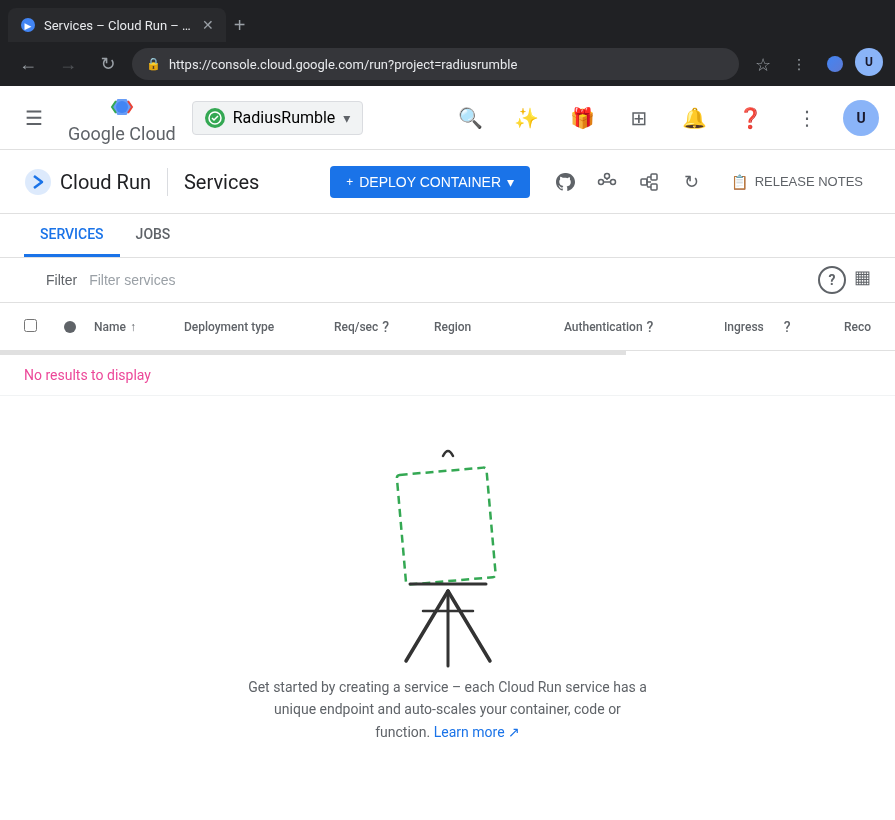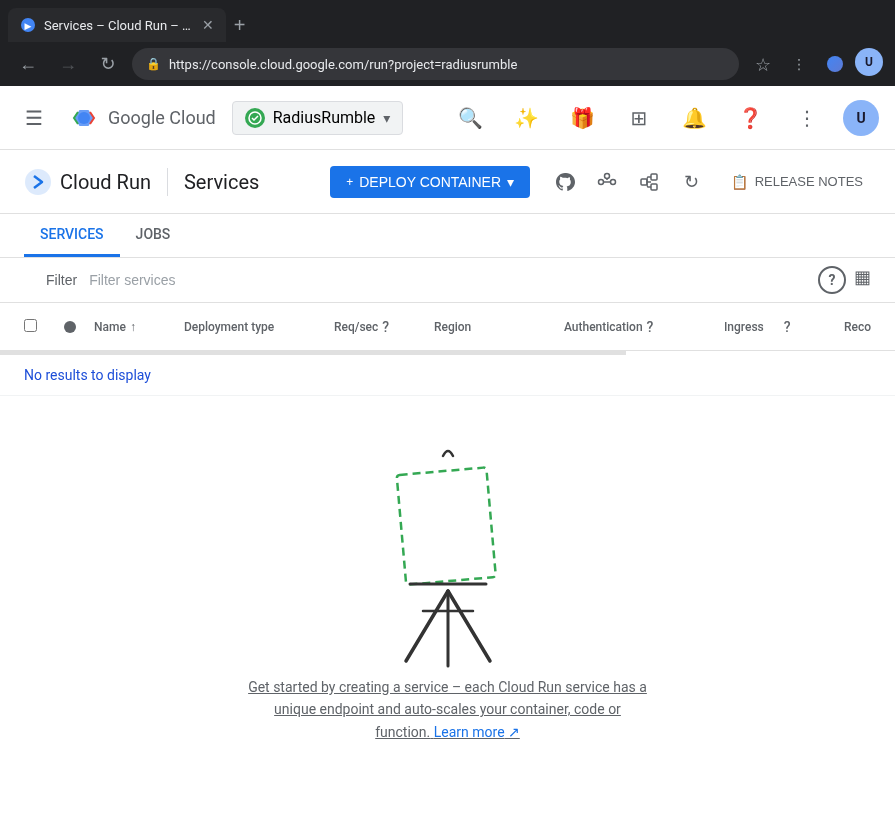--- a/index.html
+++ b/index.html
@@ -23,21 +23,21 @@
     .nav-actions { display: flex; gap: 4px; }
     .nav-icon { color: #9aa0a6; font-size: 18px; cursor: pointer; width: 32px; height: 32px; display: flex; align-items: center; justify-content: center; border-radius: 50%; }
     .profile-avatar { width: 28px; height: 28px; border-radius: 50%; background: #8ab4f8; display: flex; align-items: center; justify-content: center; font-size: 12px; color: #1a1a2e; font-weight: bold; }
 
     
     .app { background: #fff; height: calc(820px - 86px); overflow: hidden; }
 
     
     .app-header { display: flex; align-items: center; padding: 0 16px; height: 64px; border-bottom: 1px solid #e0e0e0; gap: 16px; }
     .hamburger { color: #5f6368; cursor: pointer; font-size: 20px; width: 36px; height: 36px; display: flex; align-items: center; justify-content: center; border-radius: 50%; }
-    .google-cloud-logo { display: flex; align-items: center; gap: 8px; font-size: 18px; color: #5f6368; font-weight: 400; }
+    .google-cloud-logo { display: flex; align-items: center; gap: 0; font-size: 18px; color: #5f6368; font-weight: 400; flex-direction: column; }
     .gc-logo-icon { width: 32px; height: 32px; }
     .project-selector { display: flex; align-items: center; background: #f1f3f4; border: 1px solid #dadce0; border-radius: 4px; padding: 6px 12px; gap: 8px; cursor: pointer; }
     .project-icon { width: 20px; height: 20px; border-radius: 50%; background: #34a853; display: flex; align-items: center; justify-content: center; color: white; font-size: 10px; }
     .dropdown-arrow { color: #5f6368; font-size: 14px; }
     .header-spacer { flex: 1; }
     .header-icon { color: #5f6368; cursor: pointer; width: 40px; height: 40px; display: flex; align-items: center; justify-content: center; border-radius: 50%; font-size: 20px; }
 
     
     .service-header { display: flex; align-items: center; padding: 0 24px; height: 64px; border-bottom: 1px solid #e0e0e0; gap: 16px; }
     .cloud-run-logo { display: flex; align-items: center; gap: 8px; }
@@ -67,30 +67,30 @@
     .th-name { flex: 1; font-size: 12px; color: #5f6368; font-weight: 500; display: flex; align-items: center; gap: 4px; }
     .th-deploy { width: 150px; font-size: 12px; color: #5f6368; font-weight: 500; display: flex; align-items: center; gap: 4px; }
     .th-req { width: 100px; font-size: 12px; color: #5f6368; font-weight: 500; display: flex; align-items: center; gap: 4px; }
     .th-region { width: 130px; font-size: 12px; color: #5f6368; font-weight: 500; }
     .th-auth { width: 160px; font-size: 12px; color: #5f6368; font-weight: 500; display: flex; align-items: center; gap: 4px; }
     .th-ingress { width: 120px; font-size: 12px; color: #5f6368; font-weight: 500; display: flex; align-items: center; gap: 20px; }
     .th-rec { font-size: 12px; color: #5f6368; font-weight: 500; }
     .help-icon { color: #5f6368; font-size: 14px; }
     .sort-icon { color: #5f6368; font-size: 12px; }
 
-    .no-results { padding: 12px 24px; font-size: 14px; color: #1d4ed8; border-bottom: 1px solid #f1f3f4; }
+    .no-results { padding: 12px 24px; font-size: 14px; color: #ec4899; border-bottom: 1px solid #f1f3f4; }
 
     
     .empty-state { display: flex; flex-direction: column; align-items: center; padding: 40px 24px 30px; }
 
     
     .easel-svg { width: 160px; height: 240px; }
 
     .empty-title { font-size: 22px; color: #202124; font-weight: 400; margin-bottom: 12px; }
-    .empty-desc { font-size: 14px; color: #5f6368; text-align: center; max-width: 400px; line-height: 1.6; margin-bottom: 8px; text-decoration: underline; }
+    .empty-desc { font-size: 14px; color: #5f6368; text-align: center; max-width: 400px; line-height: 1.6; margin-bottom: 8px; }
     .learn-more { color: #1a73e8; text-decoration: none; font-size: 14px; }
     .admin-note { font-size: 14px; color: #5f6368; margin: 12px 0 24px; }
   </style>
 </head>
 <body>
 
 <div class="browser-chrome">
   <div class="browser-tab-bar">
     <div class="browser-tab active">
 

